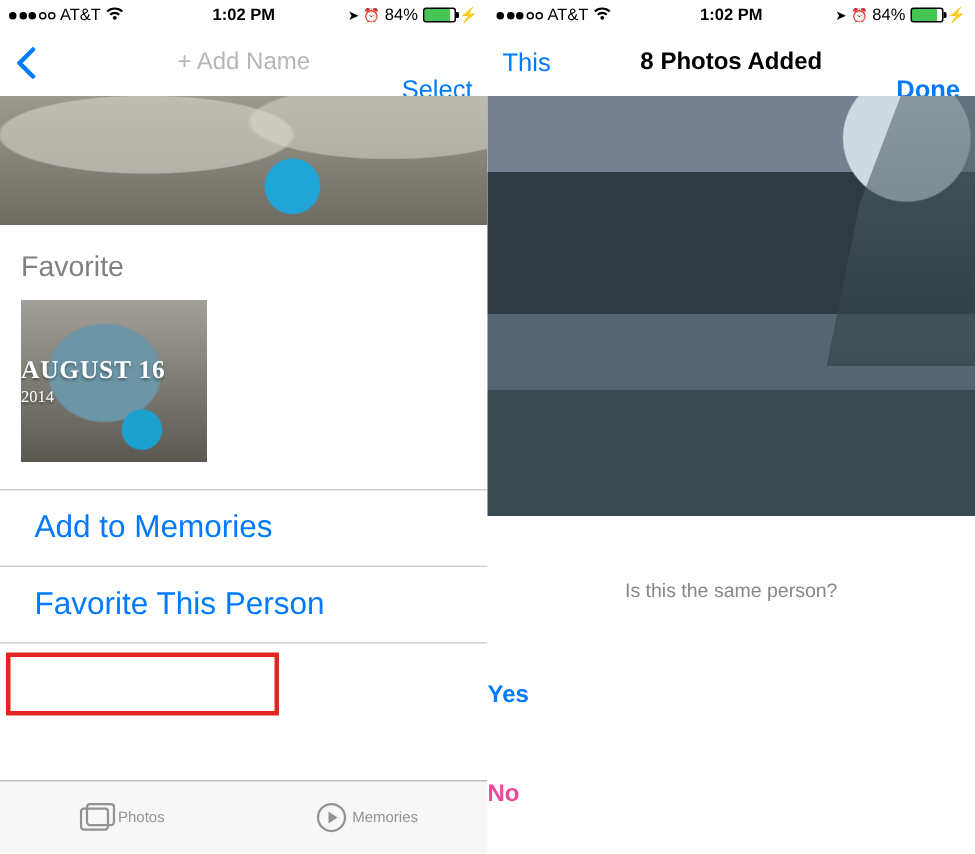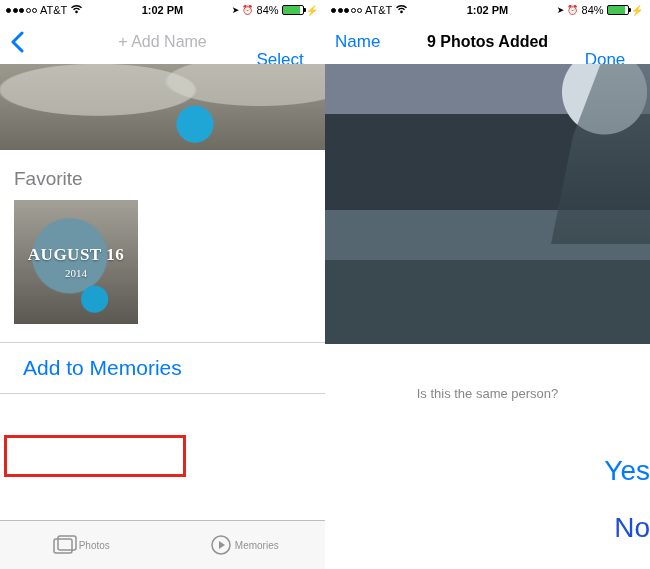--- a/index.html
+++ b/index.html
@@ -33,25 +33,25 @@
   .loc-icon, .alarm-icon { font-size: 9px; line-height: 1; }
   .bolt { font-size: 10px; }
 
   
   .nav-bar {
     height: 44px; display: flex; align-items: center; justify-content: space-between;
     padding: 0 10px;
     border-bottom: 0.5px solid rgba(0,0,0,0);
   }
   .nav-left, .nav-right { min-width: 70px; display: flex; align-items: center; }
-  .nav-right { justify-content: center; margin-top: 36px; }
+  .nav-right { justify-content: flex-end; margin-top: 36px; }
   .nav-title { flex: 1; text-align: center; font-size: 16px; font-weight: 600; color: #000; }
   .nav-title.muted { color: #b6b6bb; font-weight: 400; }
   .nav-btn { font-size: 17px; color: #007aff; }
-  .nav-btn.bold { font-weight: 400; }
+  .nav-btn.bold { font-weight: 700; }
   .back-chevron { width: 14px; height: 22px; }
   .back-chevron svg { width: 14px; height: 22px; }
 
   
   .photo-strip {
     height: 86px; width: 100%;
     background: radial-gradient(circle at 60% 70%, #1fa6d6 0 18px, transparent 19px),
                 linear-gradient(#9c998f, #6e6b63);
     position: relative;
     overflow: hidden;
@@ -60,27 +60,27 @@
     content:""; position:absolute; inset:0;
     background:
      radial-gradient(ellipse at 30% 30%, rgba(220,220,210,.55) 0 30%, transparent 31%),
      radial-gradient(ellipse at 80% 20%, rgba(220,220,210,.5) 0 25%, transparent 26%);
   }
   .section-title {
     font-size: 19px; color: #808084; font-weight: 400;
     padding: 18px 14px 10px;
   }
   .related-thumb {
-    width: 124px; height: 124px; margin-left: 14px;
+    width: 124px; height: 108px; margin-left: 14px;
     background:
       radial-gradient(circle at 65% 80%, #1ba0d0 0 13px, transparent 14px),
       radial-gradient(ellipse at 45% 45%, #6c95a6 0 38%, transparent 40%),
       linear-gradient(#a2a097, #5a5850);
     position: relative;
-    display: flex; flex-direction: column; align-items: center; justify-content: center;
+    display: flex; flex-direction: column; align-items: flex-start; justify-content: center;
   }
   .related-date { color:#fff; font-family: Georgia, serif; font-weight: 700; font-size: 17px; letter-spacing: 0.5px; text-shadow: 0 1px 2px rgba(0,0,0,.4); }
   .related-year { color:#fff; font-family: Georgia, serif; font-size: 11px; margin-top: 2px; text-shadow: 0 1px 2px rgba(0,0,0,.4); }
 
   .action-list { margin-top: 18px; }
   .action-row {
     border-top: 0.5px solid #d1d1d5;
     padding: 13px 23px;
     font-size: 21px;
     color: #007aff;
@@ -120,23 +120,23 @@
   .confirm-photo::after {
     content:""; position:absolute; right:0; top:0; width:110px; height:180px;
     background: linear-gradient(#5a6a72,#2f3b42);
     clip-path: polygon(55% 0, 100% 0, 100% 100%, 10% 100%, 30% 40%);
     opacity: .6;
   }
   .confirm-prompt {
     text-align: center; color: #87878b; font-size: 13px;
     margin-top: 42px;
   }
-  .yes-no { text-align:right; font-size: 28px; }
+  .yes-no { text-align:left; font-size: 16px; font-weight: bold; }
   .yes { color:#007aff; margin-top: 54px; }
-  .no  { color:#1d4ed8; margin-top: 25px; }
+  .no  { color:#ec4899; margin-top: 48px; }
 
   .spacer { flex: 1; }
 </style>
 </head>
 <body>
 
 <div class="screen">
 
   <div class="status-bar">
     <div class="sb-left">
@@ -182,20 +182,21 @@
 
   <div class="section-title">Favorite</div>
 
   <div class="related-thumb">
     <div class="related-date">AUGUST 16</div>
     <div class="related-year">2014</div>
   </div>
 
   <div class="action-list">
     <div class="action-row">Add to Memories</div>
+    <div class="action-row">Favorite This Person</div>
   </div>
 
   <div class="highlight-box" style="left:4px; top:435px; width:182px; height:42px;"></div>
 
   <div class="spacer"></div>
 
   <div class="tab-bar">
     <div class="tab">
       <span class="tab-icon">
         <svg width="24" height="20" viewBox="0 0 24 20">
@@ -240,23 +241,23 @@
       <span class="loc-icon">➤</span>
       <span class="alarm-icon">⏰</span>
       <span>84%</span>
       <span class="battery"></span>
       <span class="bolt">⚡</span>
     </div>
   </div>
 
   <div class="nav-bar">
     <div class="nav-left">
-      <span class="nav-btn">Name</span>
-    </div>
-    <div class="nav-title">9 Photos Added</div>
+      <span class="nav-btn">This</span>
+    </div>
+    <div class="nav-title">8 Photos Added</div>
     <div class="nav-right">
       <span class="nav-btn bold">Done</span>
     </div>
   </div>
 
   <div class="confirm-photo"></div>
 
   <div class="confirm-prompt">Is this the same person?</div>
 
   <div class="yes-no yes">Yes</div>

